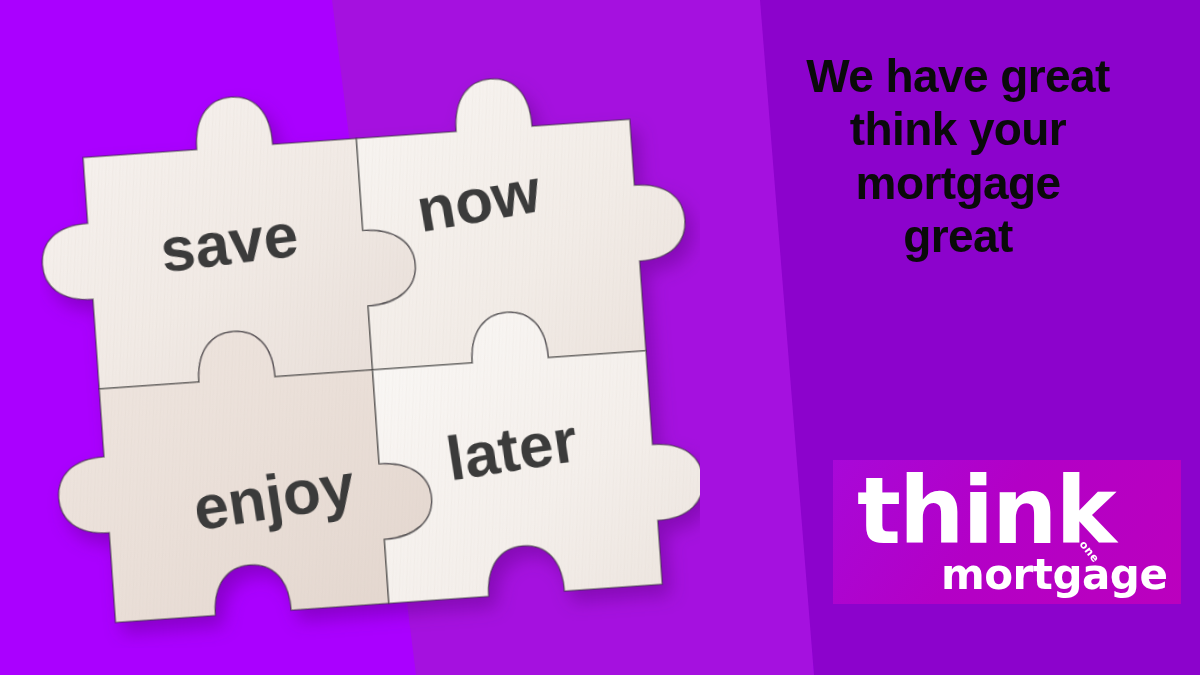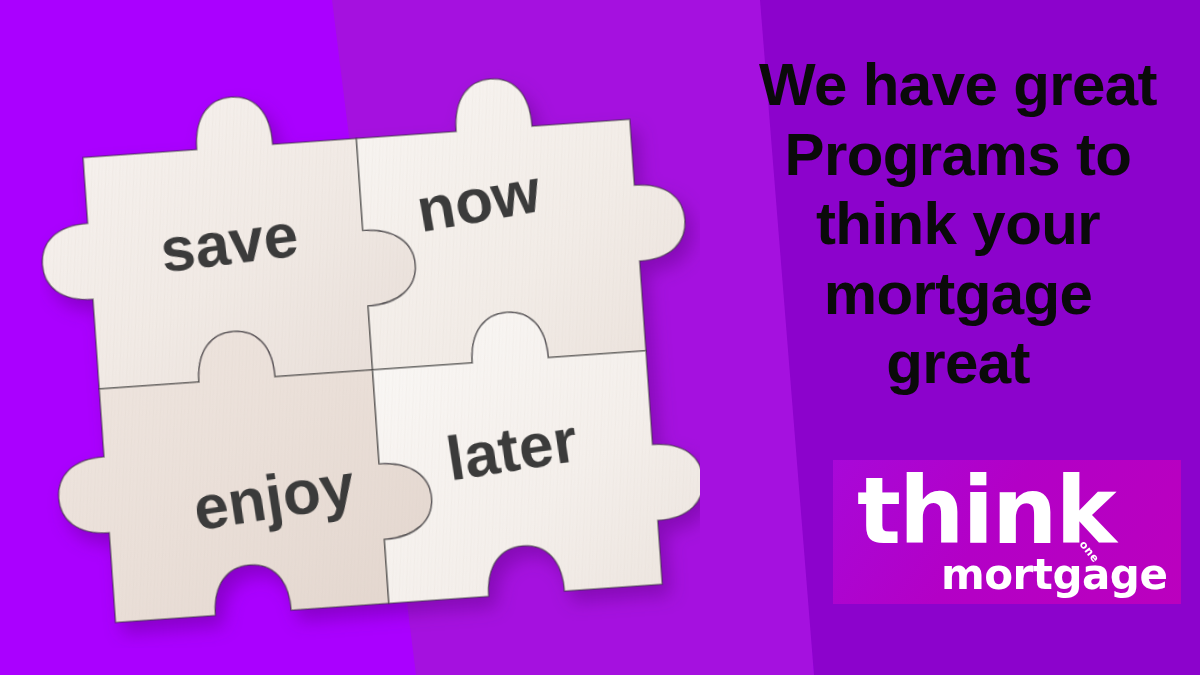--- a/index.html
+++ b/index.html
@@ -34,21 +34,21 @@
   }
 
   
   #headline {
     position:absolute;
     left:748px; top:50px;
     width:420px;
     text-align:center;
     color:#0a0a0a;
     font-weight:bold;
-    font-size:60px;
+    font-size:46px;
     line-height:1.16;
     letter-spacing:-0.6px;
   }
 
   
   #logo-box {
     position:absolute;
     left:833px; top:460px;
     width:348px; height:144px;
     background:#AE00C4;
@@ -234,21 +234,20 @@
         <text class="pz-word" x="128" y="240" font-size="62" transform="rotate(-3 128 240)">save</text>
         <text class="pz-word" x="388" y="218" font-size="62" transform="rotate(-6 388 218)">now</text>
         <text class="pz-word" x="144" y="500" font-size="62" transform="rotate(-5 144 500)">enjoy</text>
         <text class="pz-word" x="400" y="468" font-size="62" transform="rotate(-5 400 468)">later</text>
       </g>
     </svg>
   </div>
 
   <div id="headline">
     <div>We have great</div>
-    <div>Programs to</div>
     <div>think your</div>
     <div>mortgage</div>
     <div>great</div>
   </div>
 
   <div id="logo-box">
     <div id="logo-inner">
       <span class="logo-think">think</span>
       <span class="logo-one">one</span>
       <span class="logo-mortgage">mortgage</span>

